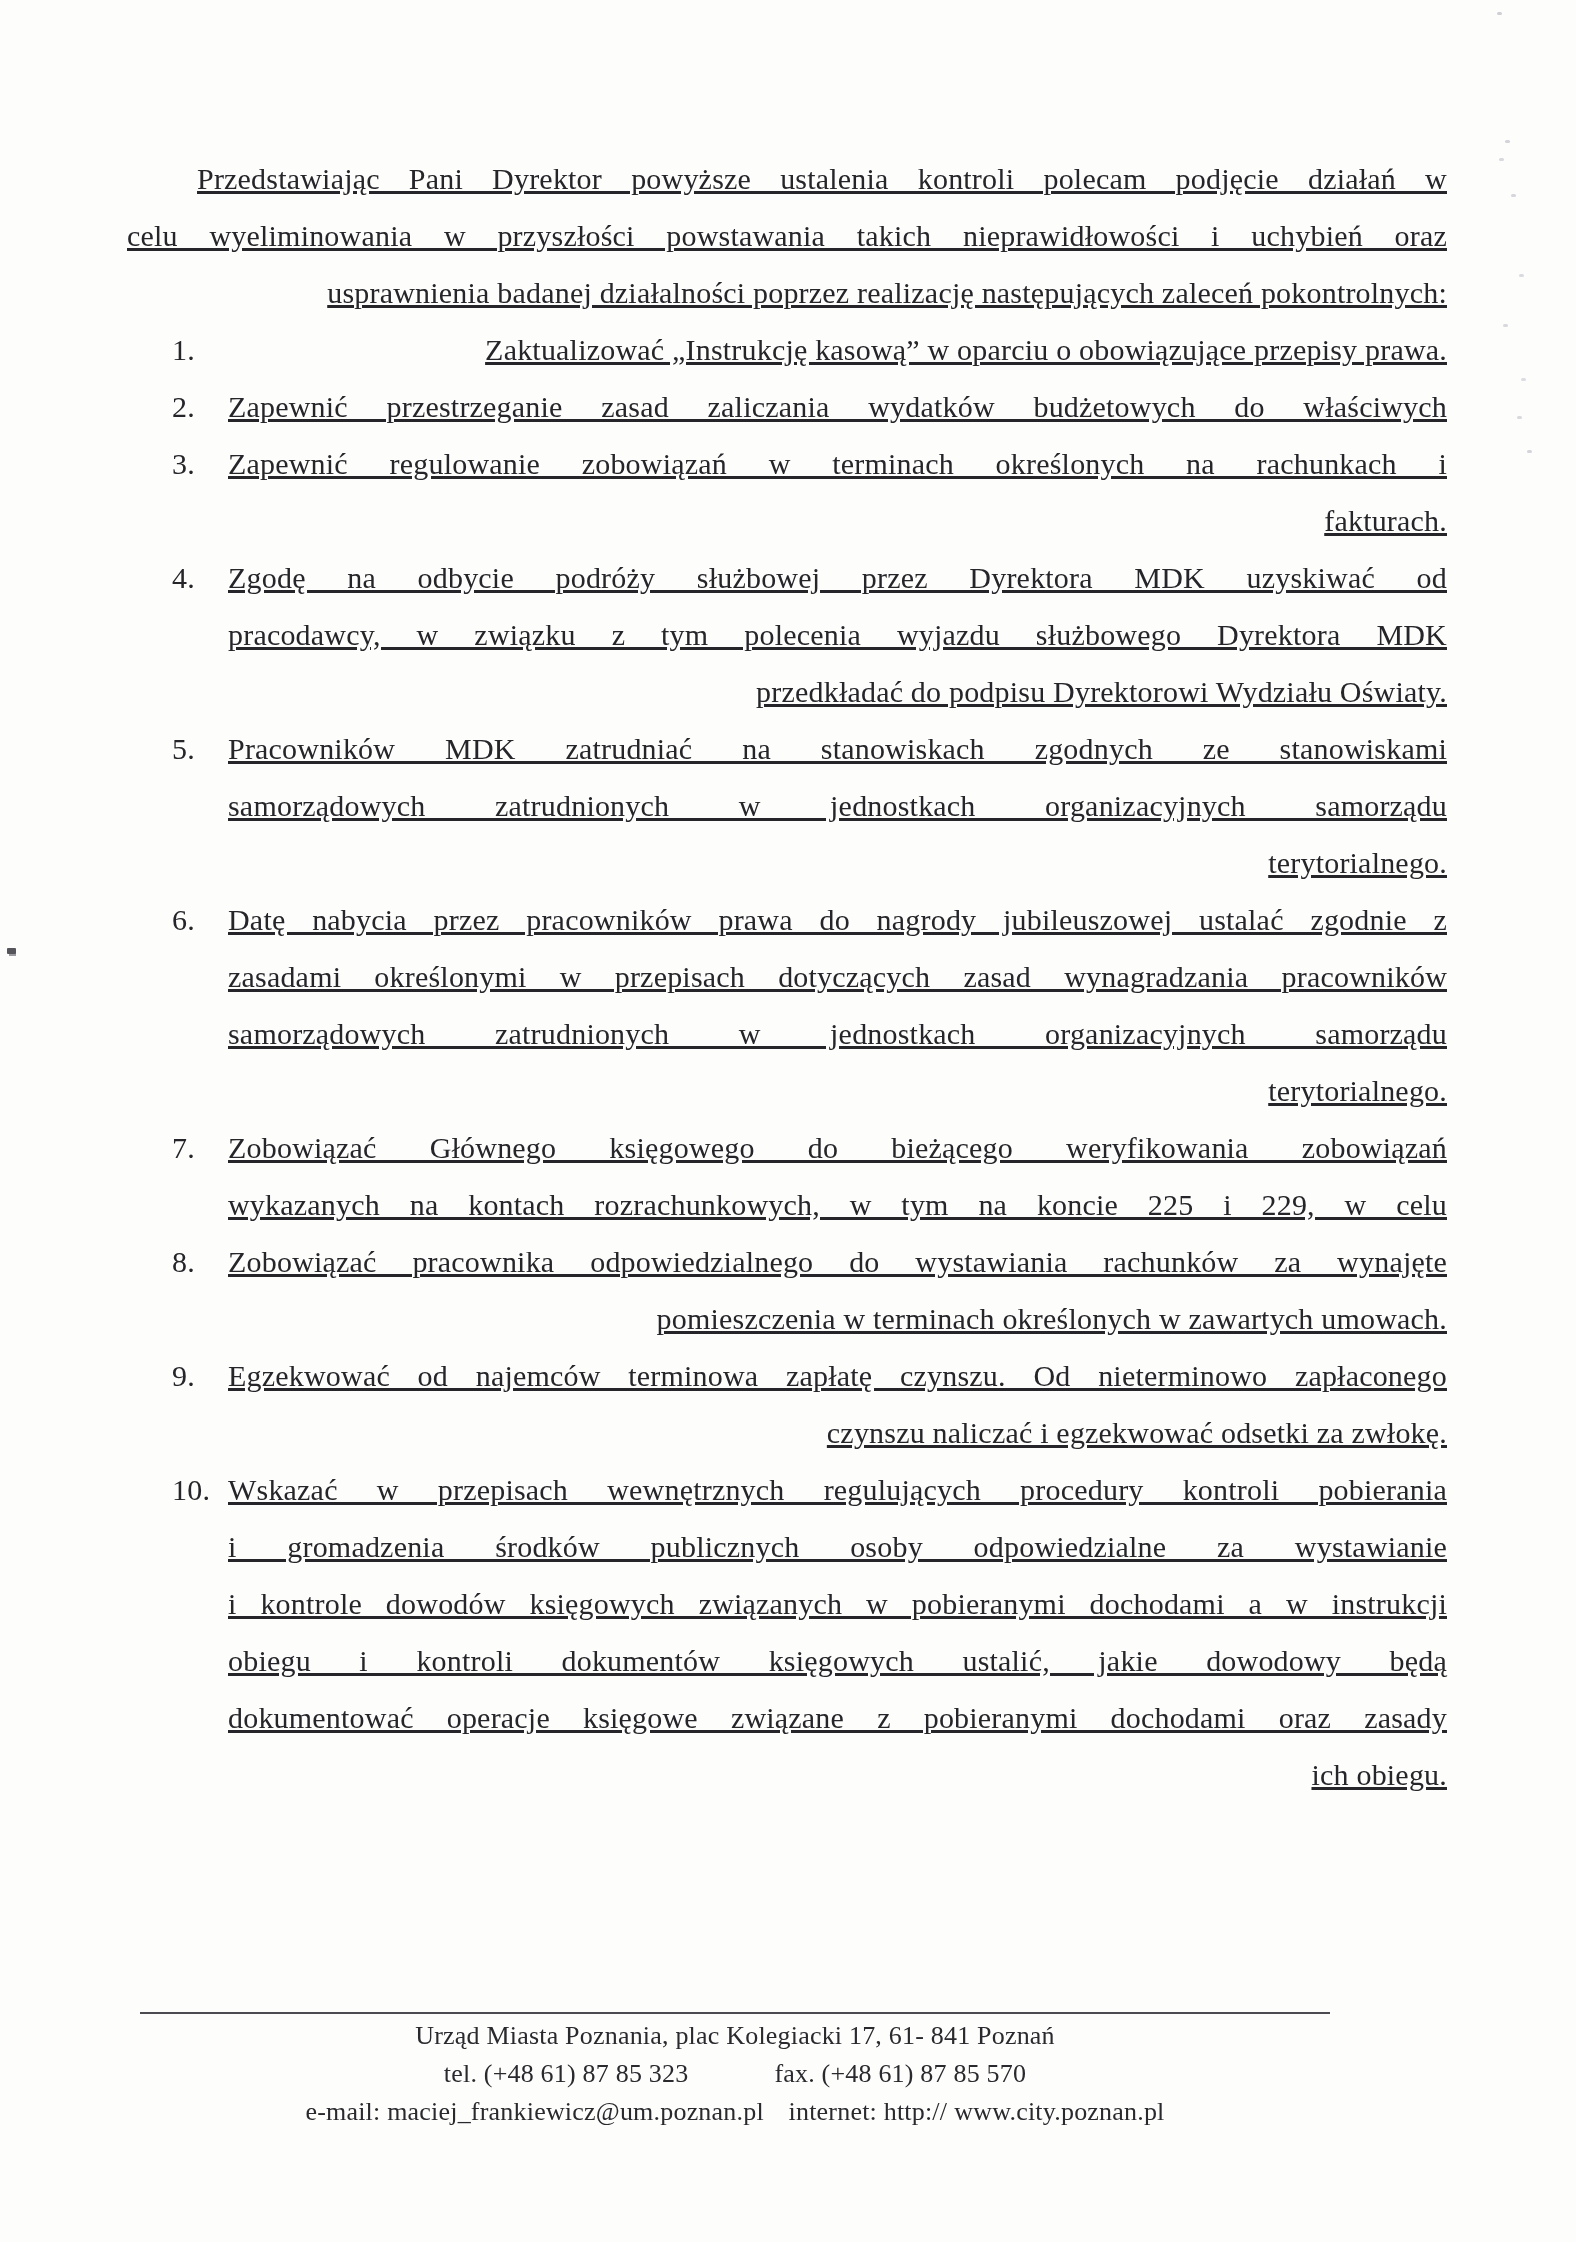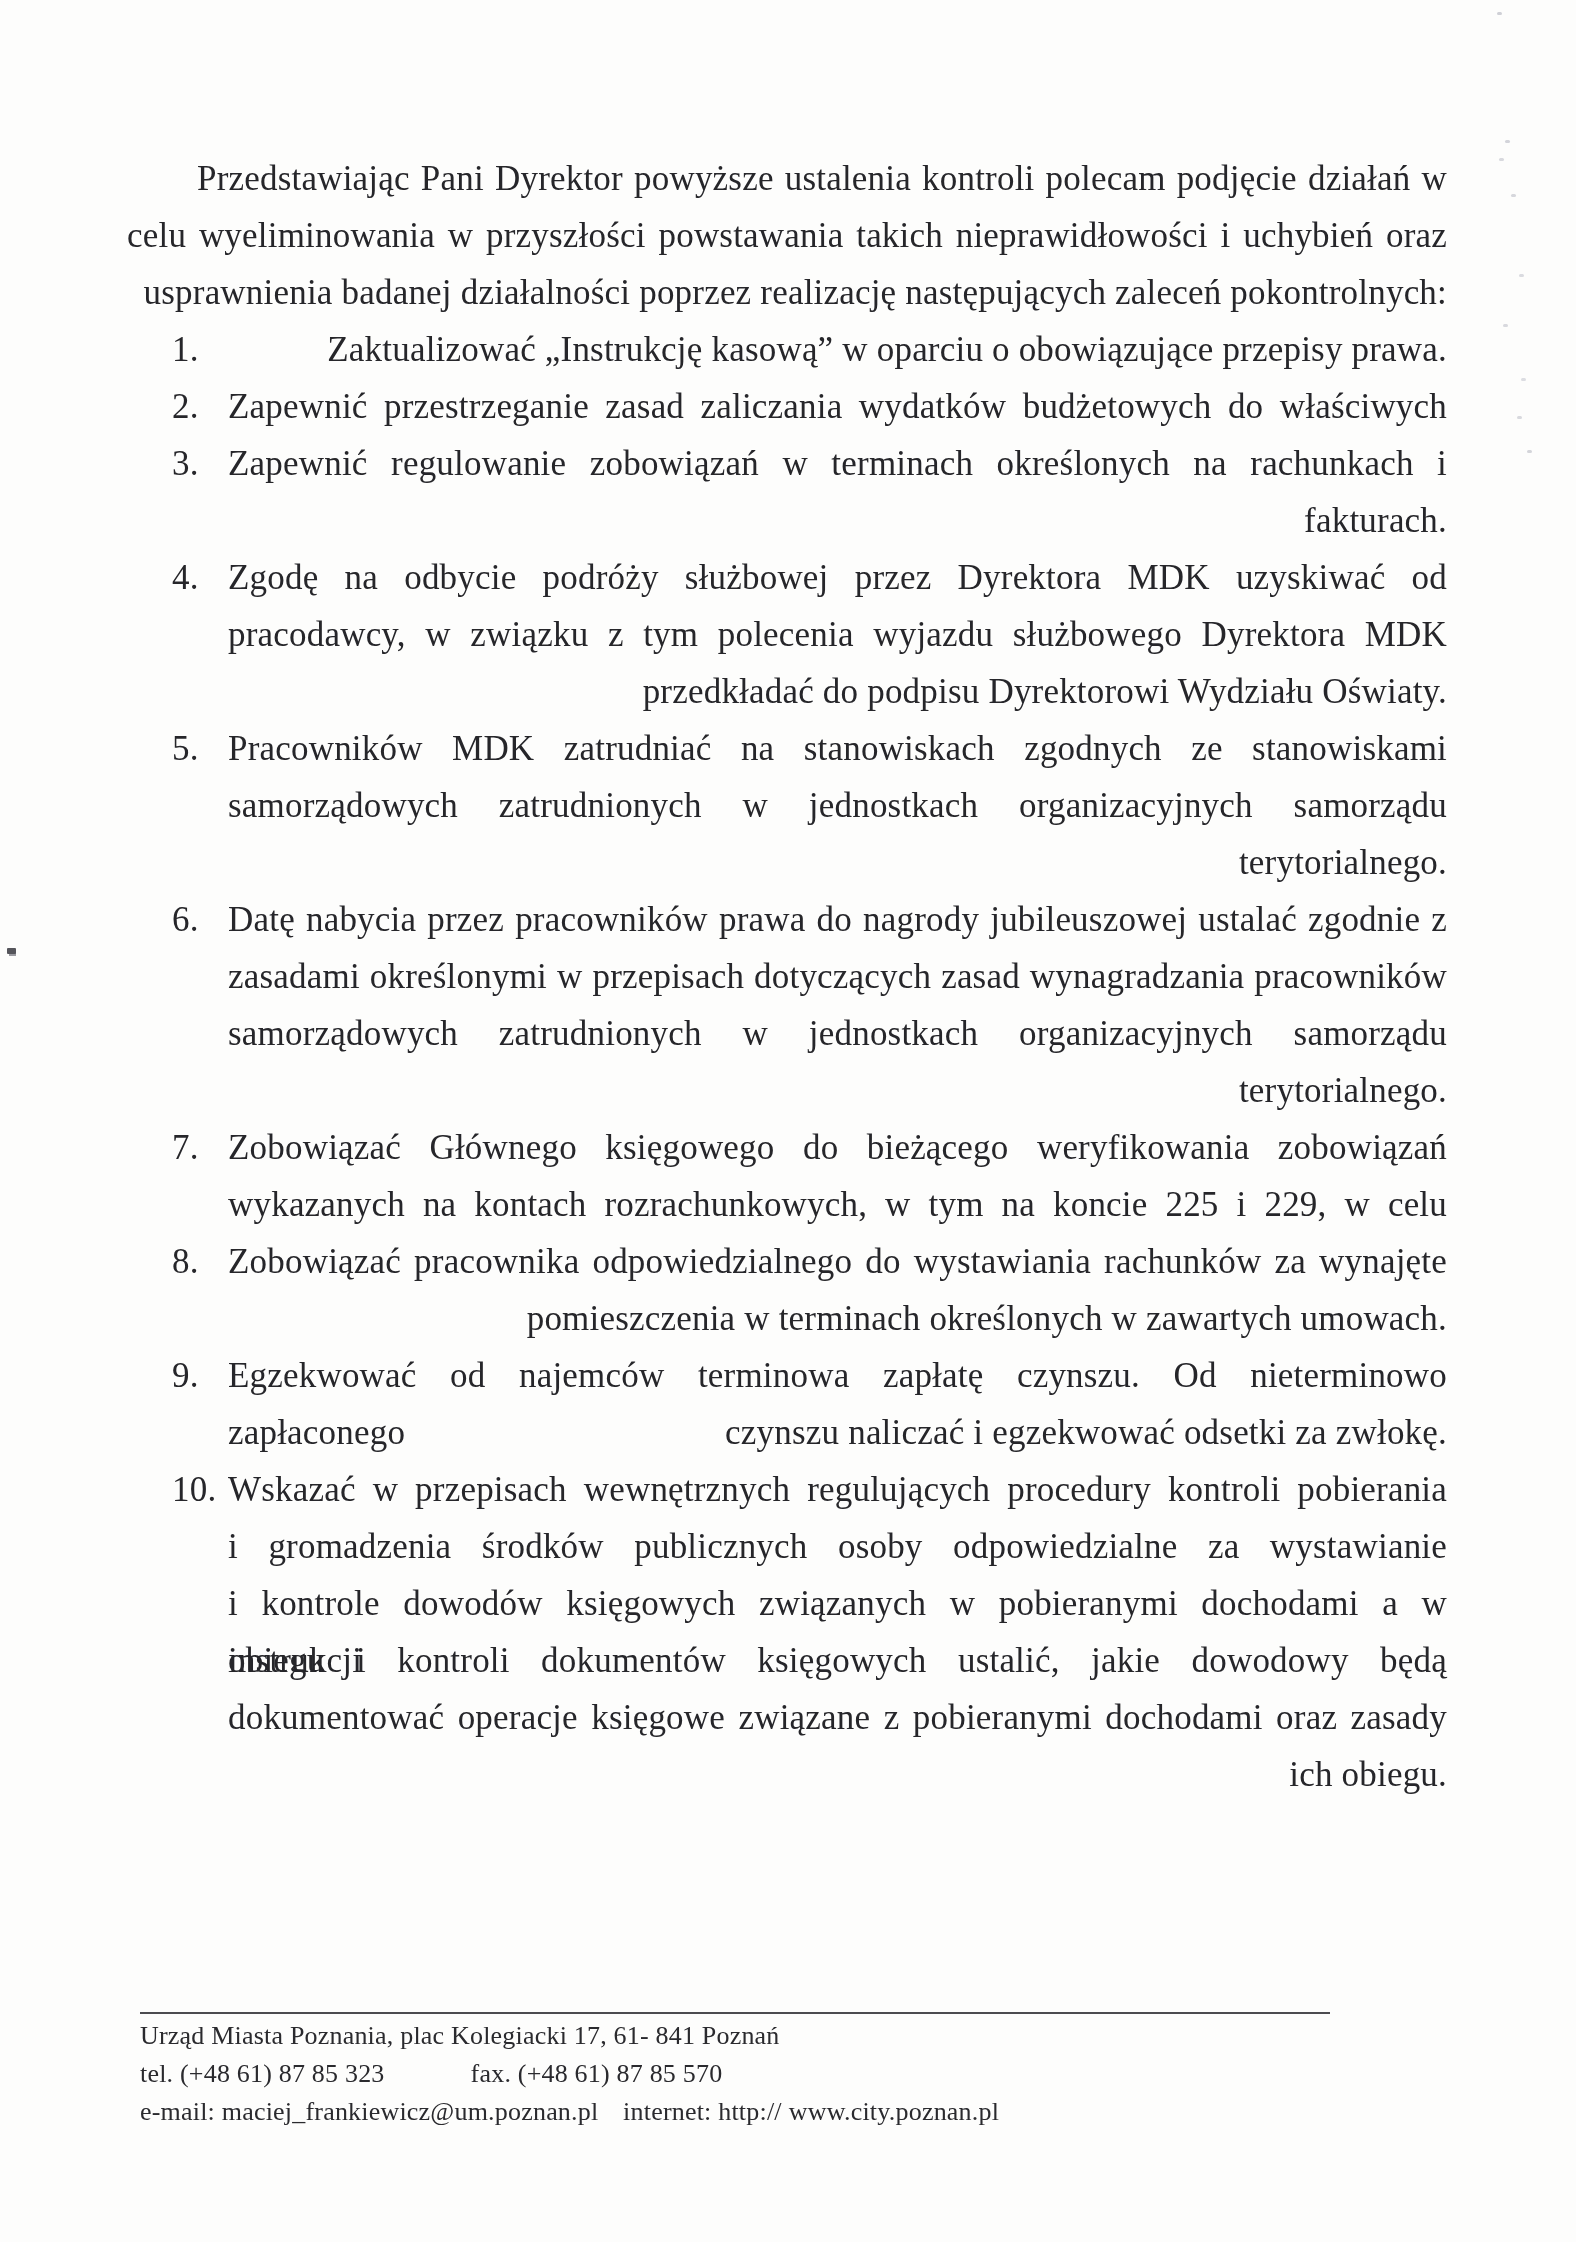--- a/index.html
+++ b/index.html
@@ -12,22 +12,23 @@
     overflow:hidden;
   }
   .page{
     position:absolute;inset:0;
     background:#fdfdfc;
   }
   
   .content{
     position:absolute;
     left:127px;top:150px;width:1320px;
-    font-size:35px;line-height:57px;
+    font-size:30px;line-height:57px;
     letter-spacing:0.2px;
+    text-decoration:underline;
   }
   .line{
     height:57px;
     white-space:normal;
     text-align:right;
   }
   .fill{
     text-align:justify;
     text-align-last:justify;
   }
@@ -39,20 +40,21 @@
     line-height:57px;height:57px;
   }
   
   .footer-rule{
     position:absolute;left:140px;top:2012px;width:1190px;height:0;
     border-top:2px solid #4c4c50;
   }
   .footer{
     position:absolute;left:140px;top:2017px;width:1190px;
     font-size:26px;line-height:38px;
+    text-align:center;
     color:#2a2a2e;
     letter-spacing:0.2px;
   }
   .footer-line{ height:38px; }
   .tel-fax-gap{ display:inline-block; width:86px; }
   .internet-part{ margin-left:18px; }
   .footer-url{
     text-decoration-thickness:2px;
     text-underline-offset:5px;
     margin-left:7px;

